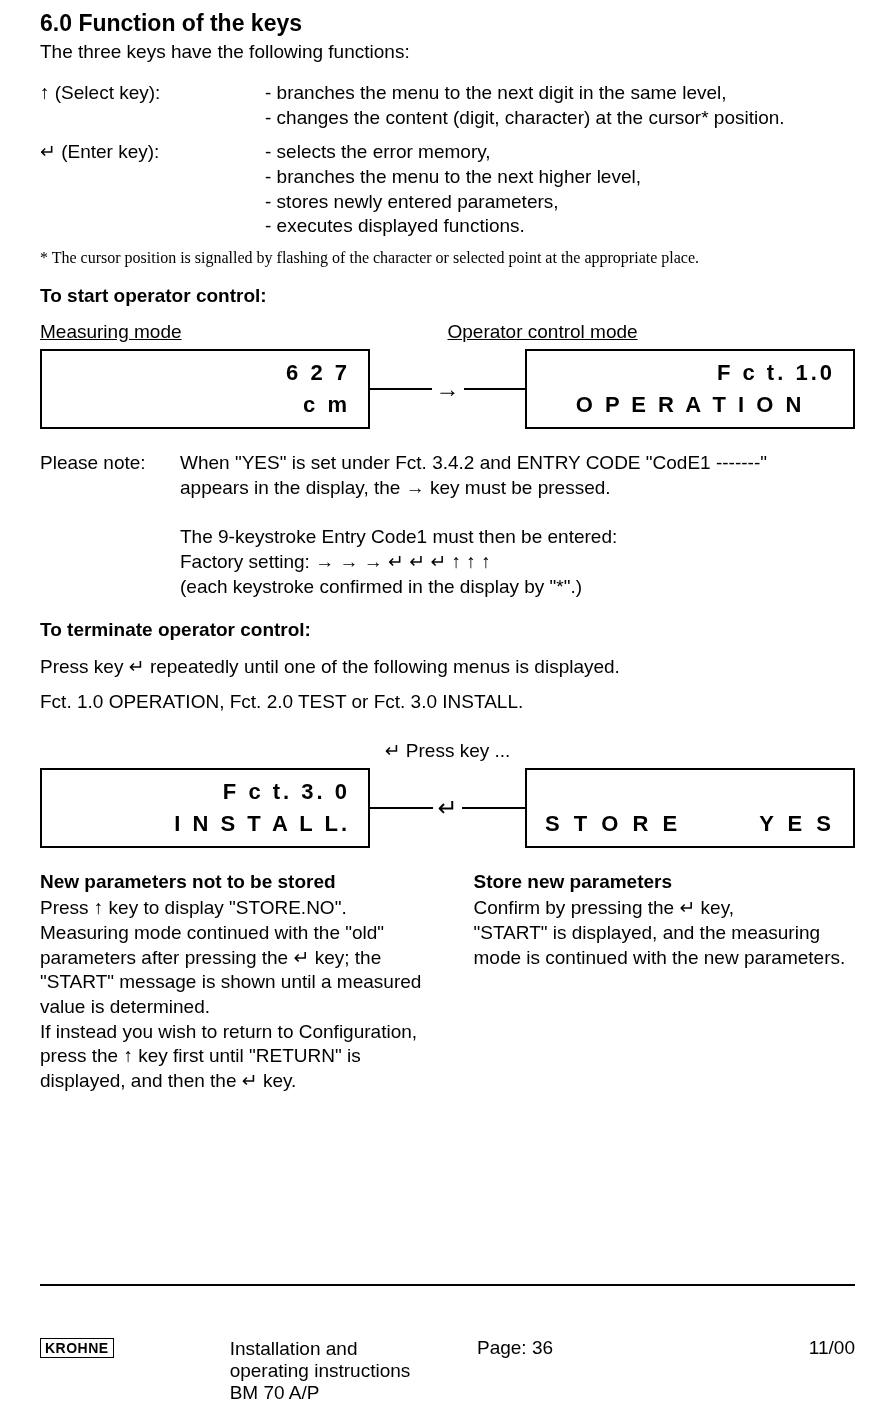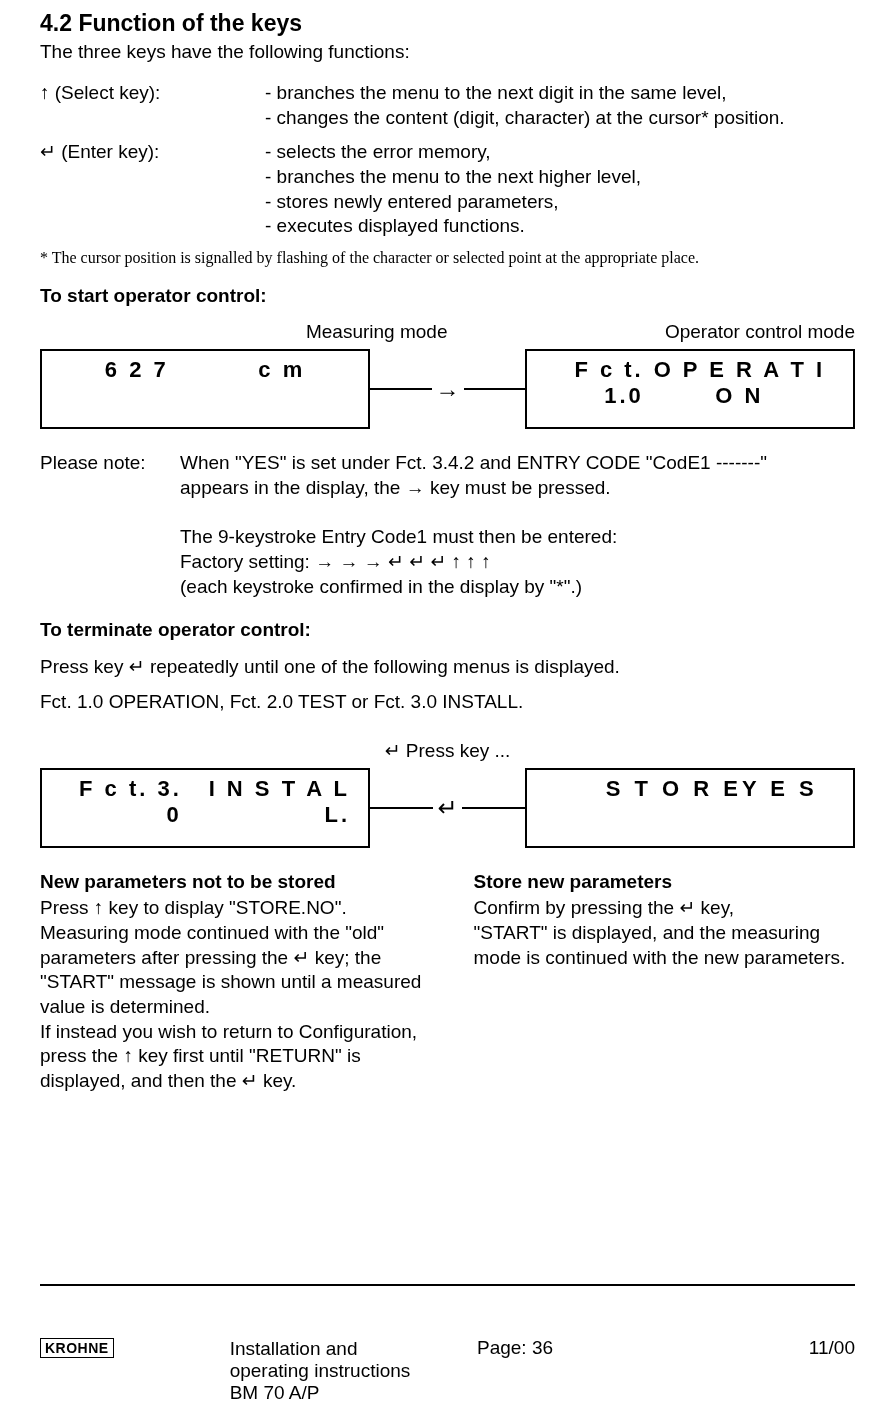--- a/index.html
+++ b/index.html
@@ -30,32 +30,32 @@
   .keylist {
     font-size: 19px;
     line-height: 1.3;
   }
   .keyrow { display: flex; margin-bottom: 10px; }
   .keycol1 { width: 225px; flex-shrink: 0; }
   .keycol2 { flex: 1; }
   .footnote { font-size: 16px; margin-bottom: 18px; font-family: Liberation Serif, serif; }
   .subhead { font-weight: bold; font-size: 19px; margin: 10px 0 14px; }
   .modes { display: flex; font-size: 19px; }
-  .modecol { flex: 1; text-align: right; }
+  .modecol { flex: 1; text-align: left; text-decoration: underline; }
   .diagram {
     display: flex; align-items: center; margin: 6px 0 22px;
   }
   .lcdbox {
     border: 2px solid #000;
     width: 330px;
     height: 80px;
     box-sizing: border-box;
     padding: 6px 18px;
     display: flex;
-    flex-direction: row;
+    flex-direction: column;
     justify-content: space-around;
     font-size: 22px;
     font-weight: bold;
     letter-spacing: 3px;
   }
   .lcd-line1 { text-align: right; }
   .lcd-line2 { text-align: right; }
   .lcd-center .lcd-line2 { text-align: center; }
   .connector {
     flex: 1;
@@ -113,21 +113,21 @@
   .footer-mid { flex: 1; text-align: left; padding-left: 40px; margin-top: 46px; }
   .footer-page { width: 250px; text-align: left; }
   .footer-right { width: 80px; text-align: right; }
 </style>
 </head>
 <body>
 
 <div class="page">
 
   <div class="section-title">
-    <span>4.2</span>
+    <span>6.0</span>
     <span>Function of the keys</span>
   </div>
 
   <div class="intro">The three keys have the following functions:</div>
 
   <div class="keylist">
     <div class="keyrow">
       <div class="keycol1">
         <span>↑</span>
         <span>(Select key):</span>

